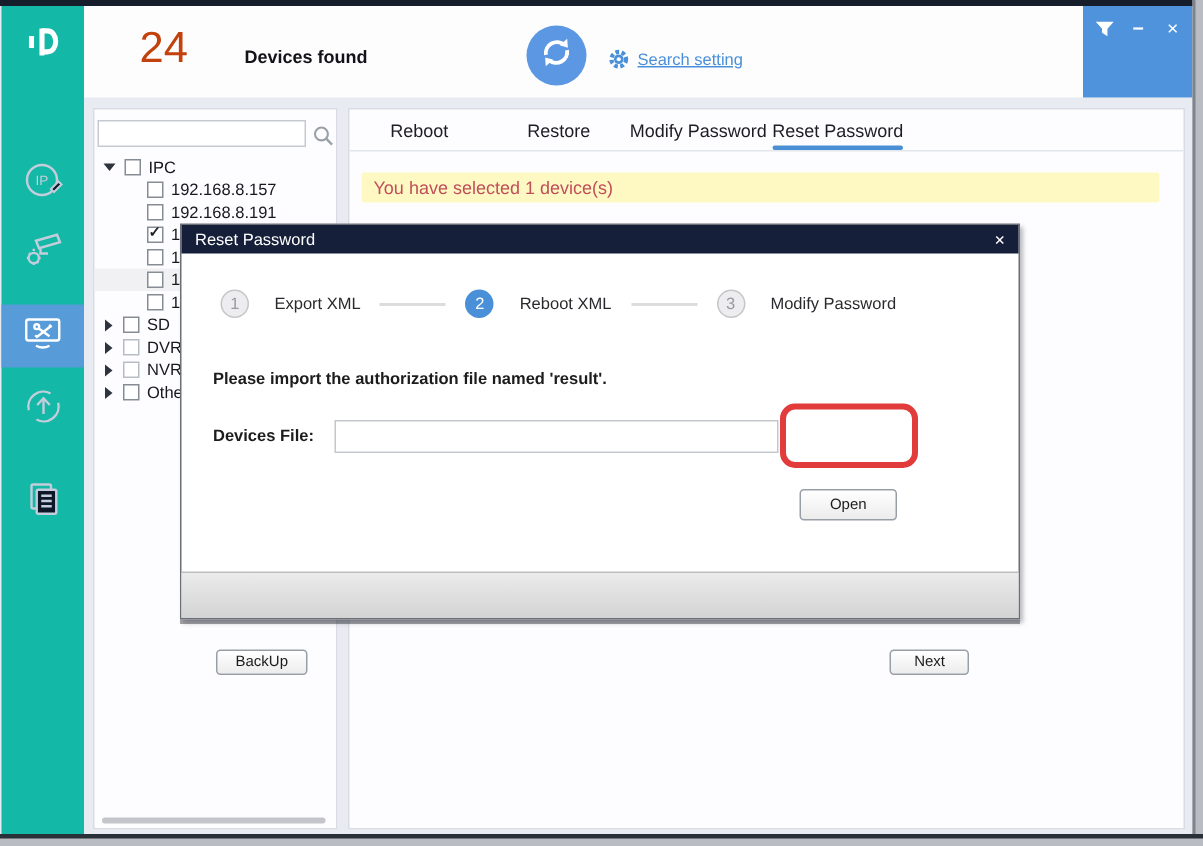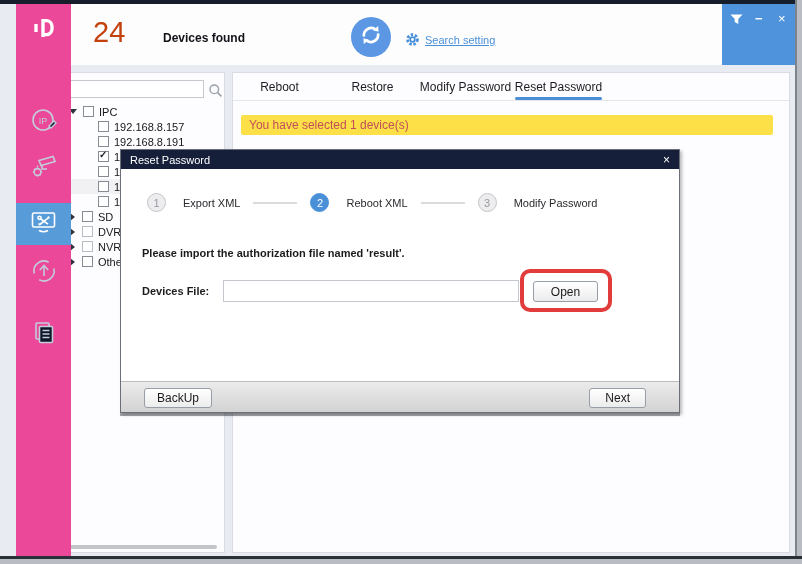--- a/index.html
+++ b/index.html
@@ -5,21 +5,21 @@
   * { margin:0; padding:0; box-sizing:border-box; }
   body { background:#f2f3f5; font-family:"Liberation Sans", sans-serif; }
   #window { position:relative; width:802px; height:564px; background:#e8ebf1; overflow:hidden; }
 
   
   .frame-top    { position:absolute; left:0; top:0; width:802px; height:4px; background:#161d2b; z-index:40; }
   .frame-right  { position:absolute; right:0; top:0; width:7px; height:564px; background:#b9bdc3; border-left:2px solid #7e848c; z-index:40; }
   .frame-bottom { position:absolute; left:0; bottom:0; width:802px; height:8px; background:#b9bdc3; border-top:3px solid #2a3038; z-index:40; }
 
   
-  .sidebar { position:absolute; left:16px; top:4px; width:55px; height:552px; background:#ec4899; z-index:5; }
+  .sidebar { position:absolute; left:1px; top:4px; width:55px; height:552px; background:#14b8a6; z-index:5; }
   .logo { position:absolute; left:13px; top:8px; }
   .nav-item { position:absolute; left:0; width:55px; height:42px; display:flex; align-items:center; justify-content:center; cursor:pointer; }
   .nav-item.active { background:#579bd8; }
   .nav-item svg { stroke:#c3cddb; fill:none; stroke-width:1.6; }
   .nav-item.active svg { stroke:#ffffff; }
 
   
   .header { position:absolute; left:55px; top:4px; width:740px; height:61px; background:#fdfdfe; }
   .count { position:absolute; left:38px; top:12px; font-size:29px; color:#c2410c; }
   .found { position:absolute; left:108px; top:27px; font-size:12px; font-weight:700; color:#121218; }
@@ -46,36 +46,36 @@
   .cbx.dim { border-color:#b6bcc4; }
   .child { padding-left:29px; }
   .tlabel { margin-left:5px; }
   .hscroll { position:absolute; left:5px; right:7px; bottom:3px; height:4px; background:#c3c5ca; border-radius:2px; cursor:pointer; }
 
   
   .panel-right { position:absolute; left:232px; top:72px; width:558px; height:481px; background:#fdfdff; border:1px solid #d9dde3; z-index:4; }
   .tabs { display:flex; height:28px; border-bottom:1px solid #e3e6eb; }
   .tab { width:93px; text-align:center; line-height:28px; font-size:12px; color:#1c1c22; position:relative; cursor:pointer; }
   .tab.active::after { content:""; position:absolute; left:3px; right:3px; bottom:0; height:3px; background:#4a8fd3; border-radius:2px; }
-  .selection-banner { position:absolute; left:8px; top:42px; width:532px; height:20px; background:#fde047; border-radius:2px; color:#c04f5a; font-size:12px; line-height:20px; padding-left:8px; font-weight:500; }
+  .selection-banner { position:absolute; left:8px; top:42px; width:532px; height:20px; background:#fef9c3; border-radius:2px; color:#c04f5a; font-size:12px; line-height:20px; padding-left:8px; font-weight:500; }
 
   
   .dialog { position:absolute; left:120px; top:149px; width:560px; height:264px; background:#fff; z-index:20; border:1px solid #6a6f78; box-shadow:0 3px 0 rgba(50,50,60,.45), 2px 2px 3px rgba(60,60,70,.35); }
   .dialog-titlebar { height:19px; background:#151f39; color:#fff; display:flex; align-items:center; padding:0 9px; }
   .dialog-title { font-size:11px; }
   .dialog-close { margin-left:auto; font-size:12px; cursor:pointer; line-height:12px; }
   .steps { display:flex; align-items:center; margin:24px 0 0 26px; }
   .step-circle { width:19px; height:19px; border-radius:50%; background:#ededef; border:1px solid #c6c6c9; color:#9a9aa0; font-size:11px; display:flex; align-items:center; justify-content:center; flex:none; }
   .step-circle.active { background:#4a90d9; border-color:#4a90d9; color:#fff; }
   .step-label { font-size:11px; color:#2a2a2e; margin-left:17px; }
   .step-line { width:44px; height:2px; background:#dcdcdf; margin:0 13px; flex:none; }
   .instruction { position:absolute; left:21px; top:97px; font-size:11px; font-weight:700; color:#1c1c1c; }
   .import-label { position:absolute; left:21px; top:135px; font-size:11px; font-weight:700; color:#1c1c1c; }
   .import-input { position:absolute; left:102px; top:130px; width:296px; height:22px; border:1px solid #c4c8ce; font-size:11px; padding:0 5px; font-family:inherit; }
-  .btn { background:linear-gradient(#ffffff,#ececec); border:1px solid #989ea5; border-radius:3px; font-size:12px; padding:2px 12px; color:#1c1c1c; font-family:inherit; cursor:pointer; }
+  .btn { background:linear-gradient(#ffffff,#ececec); border:1px solid #989ea5; border-radius:3px; font-size:10px; padding:2px 12px; color:#1c1c1c; font-family:inherit; cursor:pointer;margin-top:45px; }
   .open-btn { position:absolute; left:412px; top:131px; width:65px; height:21px; padding:0; }
   .red-highlight { position:absolute; left:399px; top:119px; width:92px; height:43px; border:4px solid #e23b3c; border-radius:10px; pointer-events:none; z-index:25; }
   .dialog-footer { position:absolute; left:0; bottom:0; width:100%; height:31px; background:linear-gradient(#ebebeb,#d3d3d3); border-top:1px solid #bdbdbd; }
   .backup-btn { position:absolute; left:23px; top:6px; }
   .next-btn { position:absolute; right:33px; top:6px; padding:2px 15px; }
 </style>
 </head>
 <body>
 
 <div id="window">

